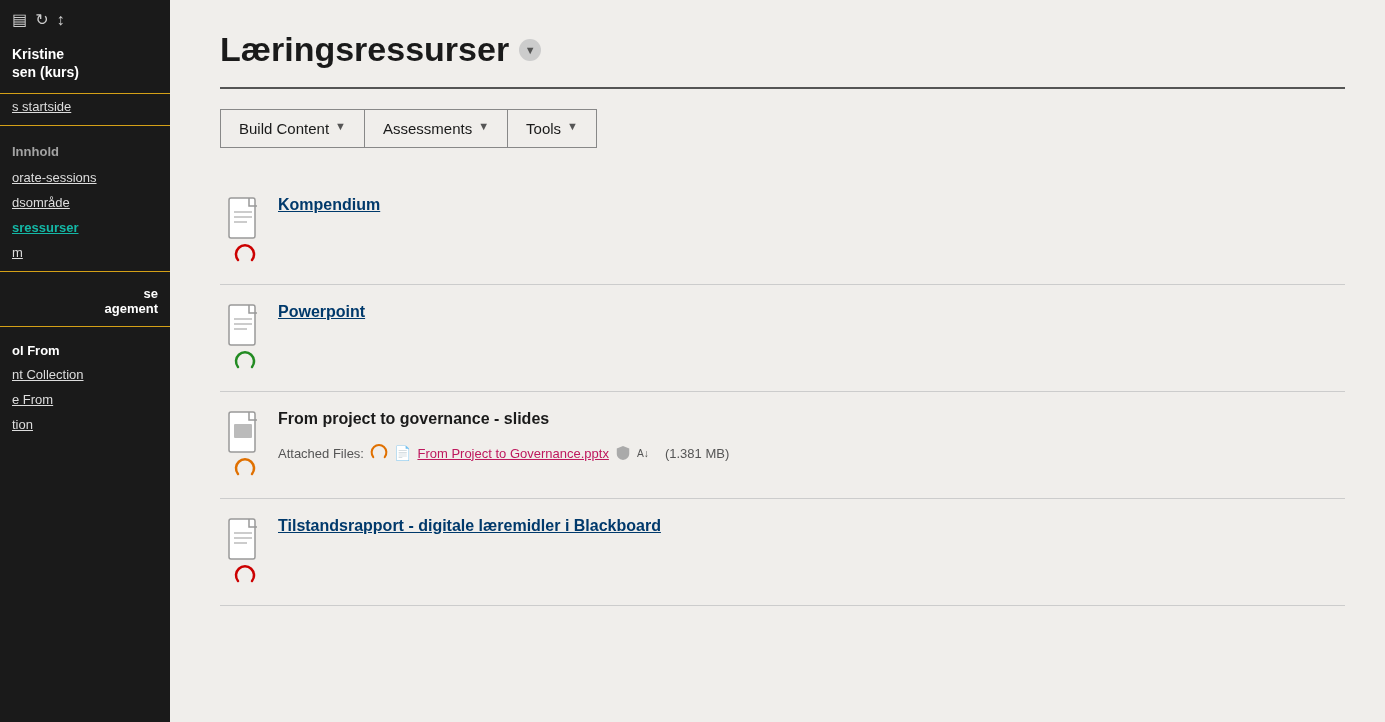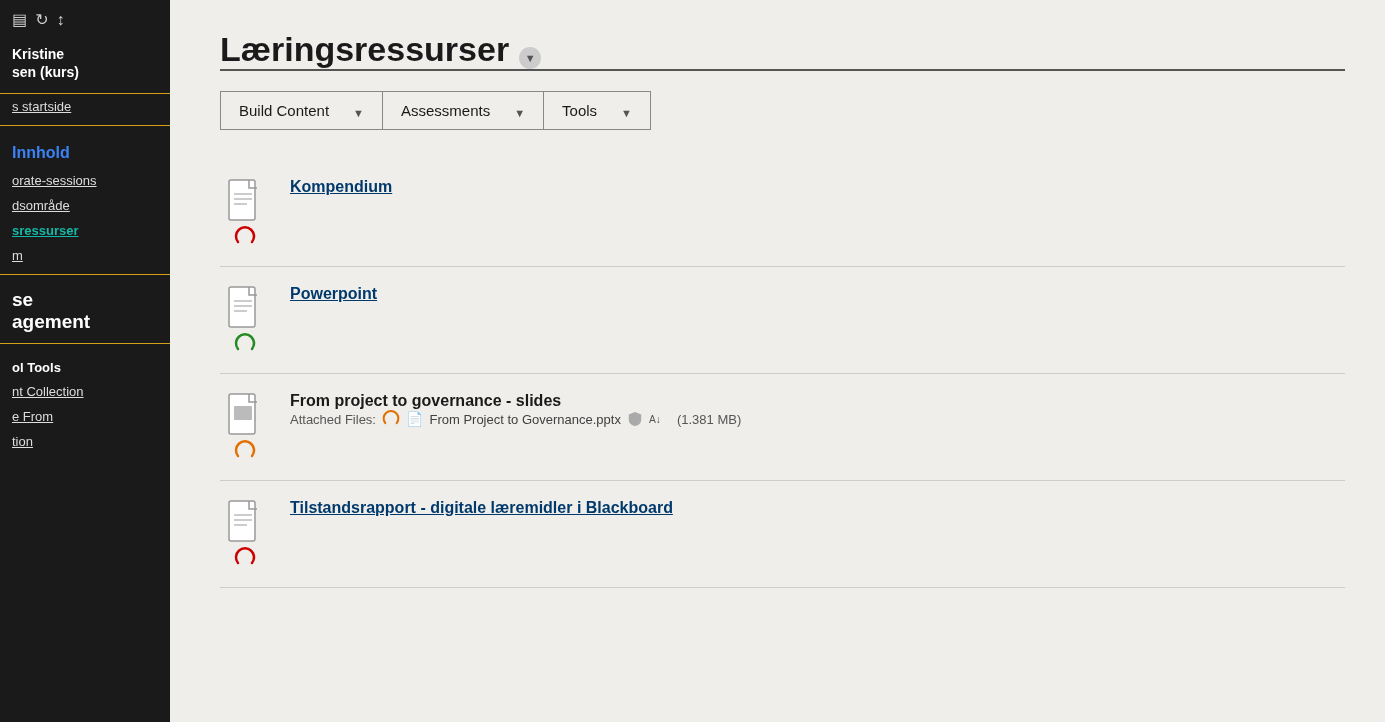--- a/index.html
+++ b/index.html
@@ -36,23 +36,23 @@
     }
 
     .sidebar-user .name {
       font-size: 14px;
       font-weight: bold;
       color: #fff;
       line-height: 1.3;
     }
 
     .sidebar-section-label {
-      font-size: 16px;
-      font-weight: bold;
-      color: #3b82f6;
+      font-size: 13px;
+      font-weight: bold;
+      color: #a3a3a3;
       padding: 12px 12px 6px 12px;
     }
 
     .sidebar-item {
       font-size: 13px;
       color: #ddd;
       padding: 5px 12px;
       cursor: pointer;
       white-space: nowrap;
       overflow: hidden;
@@ -61,44 +61,46 @@
     }
 
     .sidebar-divider {
       border: none;
       border-top: 1px solid #d4a017;
       margin: 6px 0;
     }
 
     .sidebar-section-mgmt {
       padding: 8px 12px 4px 12px;
-      font-size: 19px;
+      font-size: 13px;
       font-weight: bold;
       color: #fff;
+      text-align: right;
     }
 
     .sidebar-section-tool {
       padding: 10px 12px 4px 12px;
       font-size: 13px;
       font-weight: bold;
       color: #fff;
     }
 
     
     #main {
       flex: 1;
       background: #f0eeeb;
       overflow-y: auto;
       padding: 30px 40px 30px 50px;
     }
 
     .page-title-row {
       display: flex;
-      align-items: flex-end;
+      align-items: center;
       gap: 10px;
+      margin-bottom: 18px;
     }
 
     .page-title {
       font-size: 34px;
       font-weight: bold;
       color: #1a1a1a;
     }
 
     .title-dropdown-icon {
       width: 22px;
@@ -121,43 +123,43 @@
 
     
     .toolbar {
       display: flex;
       gap: 0;
       margin-bottom: 30px;
     }
 
     .toolbar-btn {
       display: flex;
-      align-items: flex-end;
-      gap: 24px;
+      align-items: flex-start;
+      gap: 6px;
       padding: 10px 18px;
       background: #f0eeeb;
       border: 1px solid #888;
       font-size: 15px;
       color: #1a1a1a;
       cursor: pointer;
       font-family: Arial, Helvetica, sans-serif;
     }
 
     .toolbar-btn:not(:last-child) { border-right: none; }
 
     .toolbar-btn .chevron {
       font-size: 11px;
       color: #555;
     }
 
     
     .content-item {
       display: flex;
       align-items: flex-start;
-      gap: 20px;
+      gap: 8px;
       padding: 18px 0;
       border-bottom: 1px solid #ccc;
     }
 
     .item-icon {
       width: 50px;
       min-width: 50px;
       display: flex;
       flex-direction: column;
       align-items: center;
@@ -187,28 +189,29 @@
     .item-title-plain {
       font-size: 16px;
       font-weight: bold;
       color: #1a1a1a;
     }
 
     .attached-files-row {
       display: flex;
       align-items: center;
       gap: 6px;
-      margin-top: 0;
+      margin-top: 16px;
       font-size: 13px;
       color: #555;
       flex-wrap: wrap;
     }
 
     .file-link {
-      color: #404040;
+      color: #be185d;
+      text-decoration: underline;
       cursor: pointer;
       font-size: 13px;
     }
 
     .file-size {
       color: #555;
       font-size: 13px;
     }
 
     
@@ -250,21 +253,21 @@
   <div class="sidebar-item">dsområde</div>
   <div class="sidebar-item" style="color:#14b8a6; font-weight:bold;">sressurser</div>
   <div class="sidebar-item">m</div>
 
   <hr class="sidebar-divider">
 
   <div class="sidebar-section-mgmt">se<br>agement</div>
 
   <hr class="sidebar-divider">
 
-  <div class="sidebar-section-tool">ol Tools</div>
+  <div class="sidebar-section-tool">ol From</div>
   <div class="sidebar-item">nt Collection</div>
   <div class="sidebar-item">e From</div>
   <div class="sidebar-item">tion</div>
 </div>
 
 <div id="main">
 
   <div class="page-title-row">
     <h1 class="page-title">Læringsressurser</h1>
     <div class="title-dropdown-icon">▼</div>

